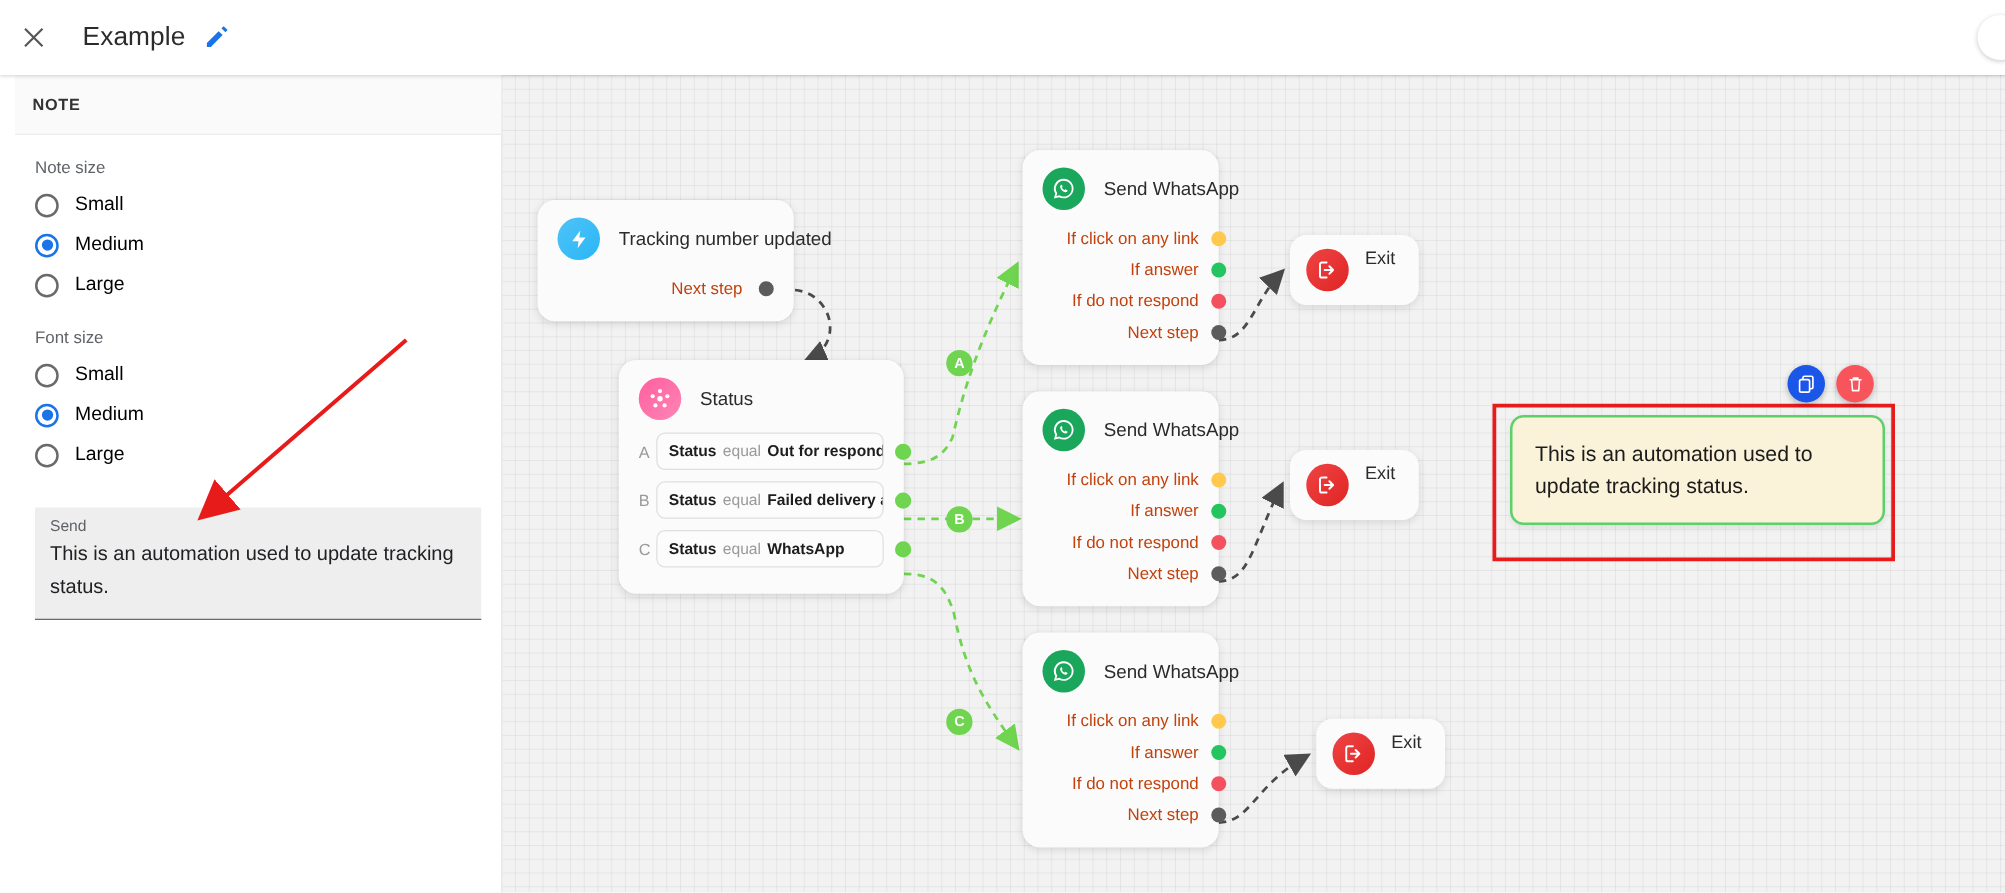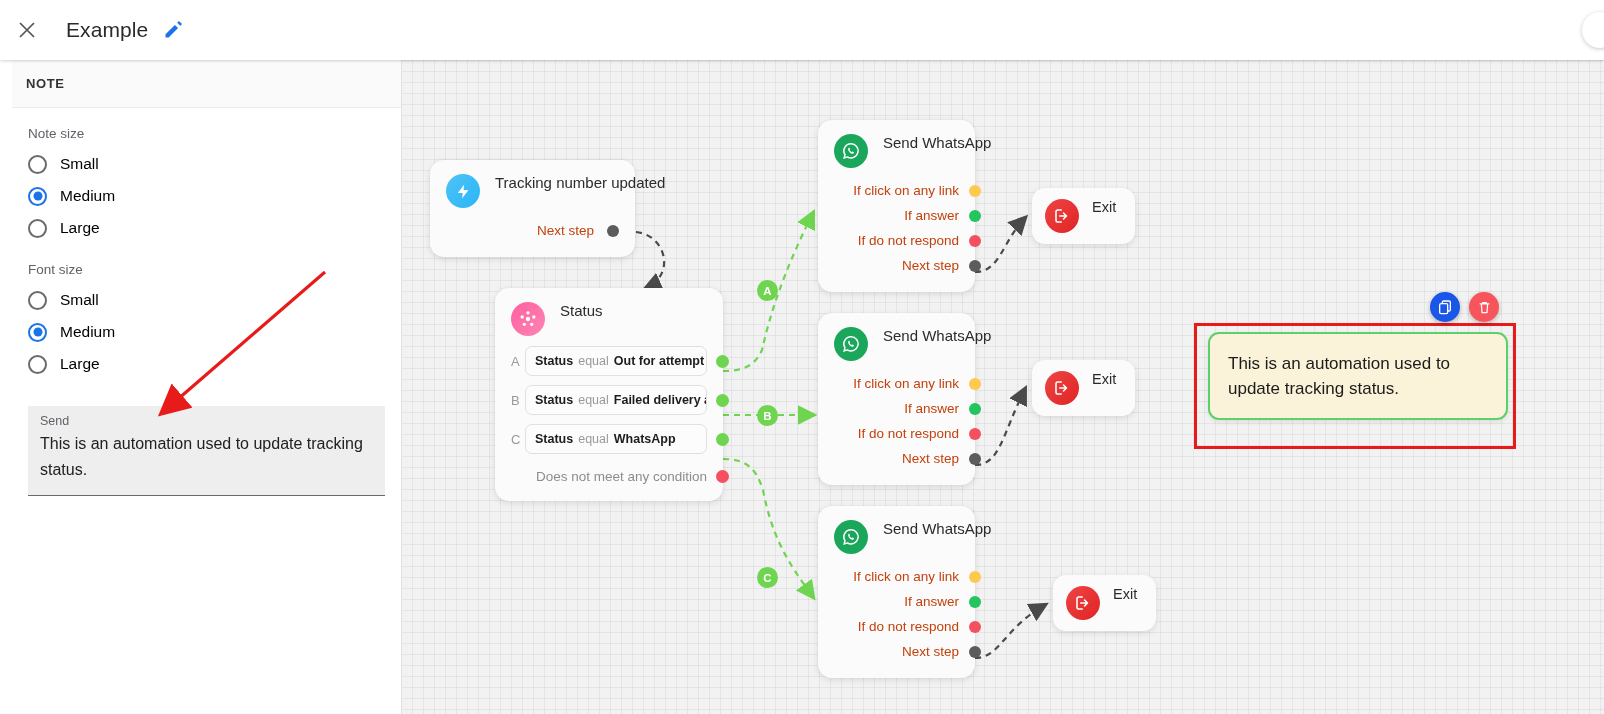--- a/index.html
+++ b/index.html
@@ -100,21 +100,21 @@
   #edges{ position:absolute; left:0; top:0; width:1214px; height:654px; }
 
   .node{
     position:absolute;
     background:#fbfbfb;
     border-radius:14px;
     box-shadow:0 2px 7px rgba(0,0,0,.11), 0 0 0 1px rgba(0,0,0,.015);
     z-index:5;
   }
   .node-head{
-    display:flex; align-items:flex-start;
+    display:flex; align-items:center;
     padding:14px 8px 10px 16px;
   }
   .node-icon{
     width:34px;height:34px;border-radius:50%;
     display:flex;align-items:center;justify-content:center;flex:none;
   }
   .node-title{
     margin-left:15px; font-size:15px; color:#2b2b2b; font-weight:500;
     white-space:nowrap;
   }
@@ -329,21 +329,21 @@
         </svg>
       </span>
       <span class="node-title">Status</span>
     </div>
 
     <div class="cond-row">
       <span class="cond-letter">A</span>
       <span class="cond-box">
         <span class="cond-key">Status</span>
         <span class="cond-op">equal</span>
-        <span class="cond-val">Out for attempt</span>
+        <span class="cond-val">Out for respond</span>
       </span>
       <span class="cond-dot"></span>
     </div>
 
     <div class="cond-row">
       <span class="cond-letter">B</span>
       <span class="cond-box">
         <span class="cond-key">Status</span>
         <span class="cond-op">equal</span>
         <span class="cond-val">Failed delivery attempt</span>
@@ -354,24 +354,20 @@
     <div class="cond-row">
       <span class="cond-letter">C</span>
       <span class="cond-box">
         <span class="cond-key">Status</span>
         <span class="cond-op">equal</span>
         <span class="cond-val">WhatsApp</span>
       </span>
       <span class="cond-dot"></span>
     </div>
 
-    <div id="fallback-row">
-      <span class="lbl">Does not meet any condition</span>
-      <span id="fallback-dot"></span>
-    </div>
   </div>
 
   <div class="node" style="left:428px; top:60px; width:157px; padding-bottom:14px;">
     <div class="node-head">
       <span class="node-icon" style="background:#1aa75b;">
         <svg width="22" height="22" viewBox="0 0 24 24">
           <path d="M12 3.2a8.6 8.6 0 0 0-7.4 13l-1.2 4.4 4.5-1.2A8.6 8.6 0 1 0 12 3.2z" fill="#fff"></path>
           <path d="M12 5a6.9 6.9 0 0 0-5.9 10.5l.2.3-.7 2.5 2.6-.7.3.2A6.9 6.9 0 1 0 12 5z" fill="#1aa75b"></path>
           <path d="M9.5 8.3c.2-.1.5 0 .6.2l.8 1.4c.1.2 0 .4-.1.5l-.5.5c.5 1 1.3 1.8 2.3 2.3l.5-.5c.1-.2.4-.2.6-.1l1.4.8c.2.1.3.4.2.6-.4.8-1.3 1.2-2.1 1-2.1-.5-3.8-2.2-4.3-4.3-.2-.9.2-1.8 1-2.2z" fill="#fff"></path>
         </svg>

